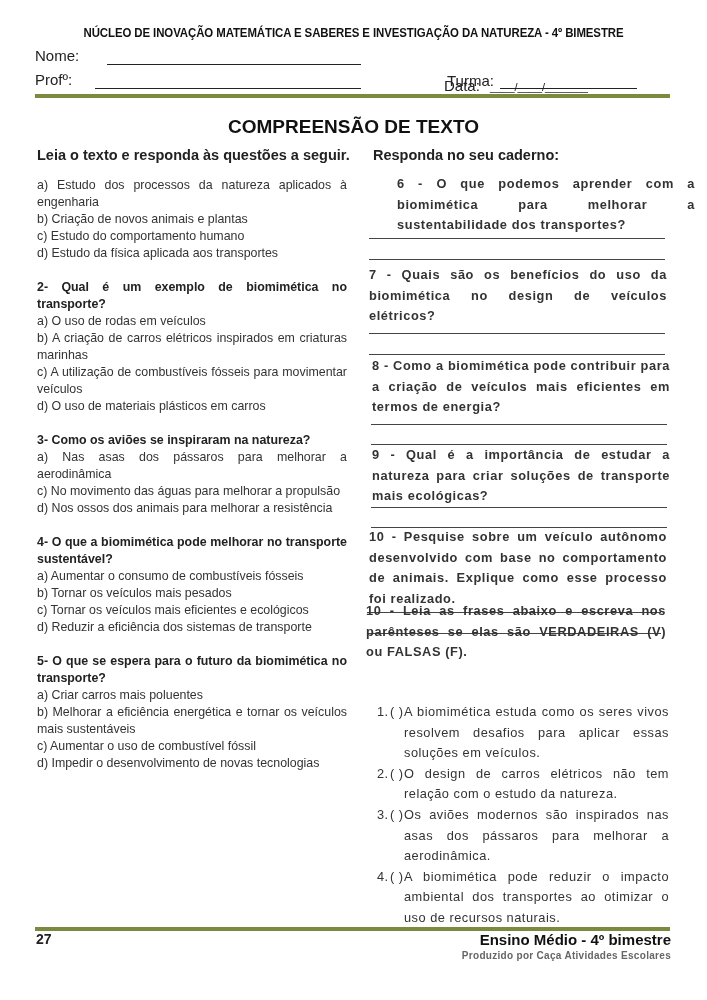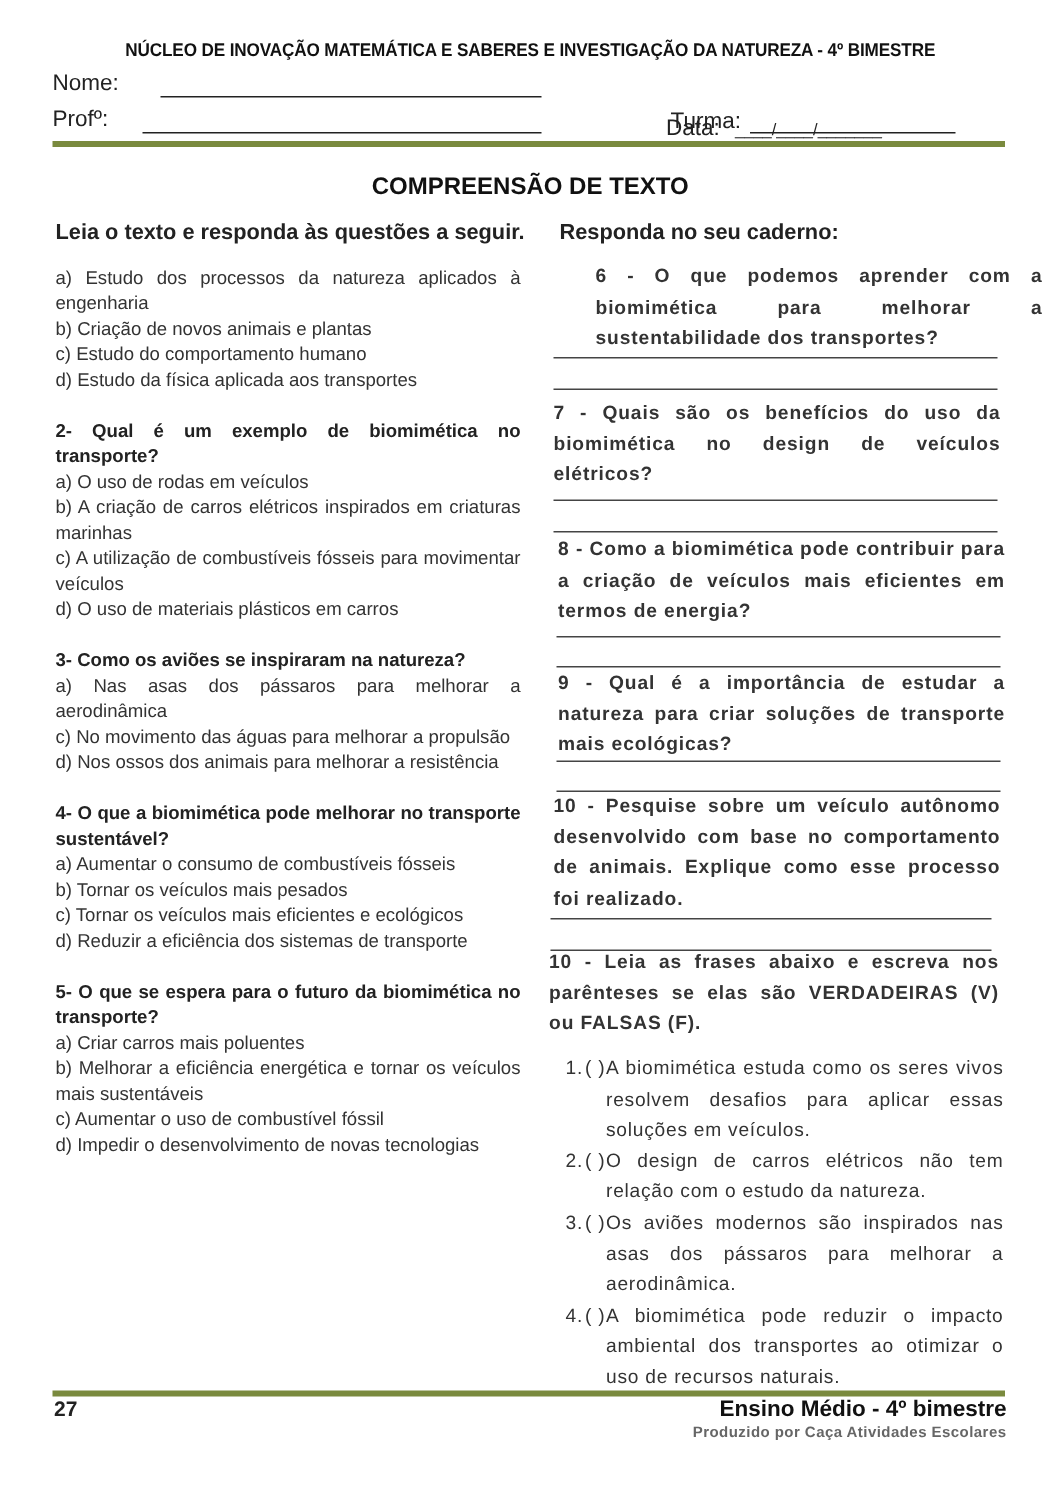--- a/index.html
+++ b/index.html
@@ -5,21 +5,21 @@
   * { margin: 0; padding: 0; box-sizing: border-box; }
   html, body { width: 707px; height: 1000px; background: #ffffff; }
   body { position: relative; font-family: "Liberation Sans", sans-serif; color: #222; overflow: hidden; }
 
   .header-title { position: absolute; left: 0; top: 26px; width: 707px; text-align: center;
     font-family: "Liberation Sans", sans-serif; font-weight: bold; font-size: 12.3px; letter-spacing: -0.1px; color: #111; transform: scaleX(0.93); }
   .field { position: absolute; font-size: 15px; color: #222; }
   .rule-green { position: absolute; left: 35px; width: 635px; height: 4px; background: #7a8a3e; }
 
   .section-title { position: absolute; left: 0; top: 116px; width: 707px; text-align: center;
-    font-weight: bold; font-size: 16px; color: #111; }
+    font-weight: bold; font-size: 19px; color: #111; }
   .instr { position: absolute; top: 147px; font-weight: bold; font-size: 14.5px; color: #222; }
 
   .col-left { position: absolute; left: 37px; top: 177px; width: 310px; font-size: 12.4px; line-height: 17px; color: #333; }
   .col-left .q { margin-bottom: 17px; }
   .col-left .q-title { font-weight: bold; text-align: justify; text-align-last: left; color: #222; }
   .col-left .opt { text-align: justify; text-align-last: left; }
 
   .col-right { position: absolute; left: 369px; width: 300px; }
   .rq { position: absolute; left: 0; width: 298px; font-weight: bold; font-size: 12.8px; line-height: 20.5px; color: #333;
         letter-spacing: 0.6px; text-align: justify; }
@@ -116,21 +116,21 @@
   <div class="ans-line" style="top:444px; left:2px;"></div>
 
   <div class="rq" style="top:445px; left:3px;">9 - Qual é a importância de estudar a natureza para criar soluções de transporte mais ecológicas?</div>
   <div class="ans-line" style="top:507px; left:2px;"></div>
   <div class="ans-line" style="top:527px; left:2px;"></div>
 
   <div class="rq" style="top:527px;">10 - Pesquise sobre um veículo autônomo desenvolvido com base no comportamento de animais. Explique como esse processo foi realizado.</div>
   <div class="ans-line" style="top:612px; left:-2px; width:294px;"></div>
   <div class="ans-line" style="top:633px; left:-2px; width:294px;"></div>
 
-  <div class="rq" style="top:631px; left:-3px; width:300px;">10 - Leia as frases abaixo e escreva nos parênteses se elas são VERDADEIRAS (V) ou FALSAS (F).</div>
+  <div class="rq" style="top:601px; left:-3px; width:300px;">10 - Leia as frases abaixo e escreva nos parênteses se elas são VERDADEIRAS (V) ou FALSAS (F).</div>
 </div>
 
 <div class="tf-list">
   <div class="tf-item">
     <span class="tf-num">1.</span>
     <span class="tf-paren">( )</span>
     <span class="tf-text">A biomimética estuda como os seres vivos resolvem desafios para aplicar essas soluções em veículos.</span>
   </div>
   <div class="tf-item">
     <span class="tf-num">2.</span>

